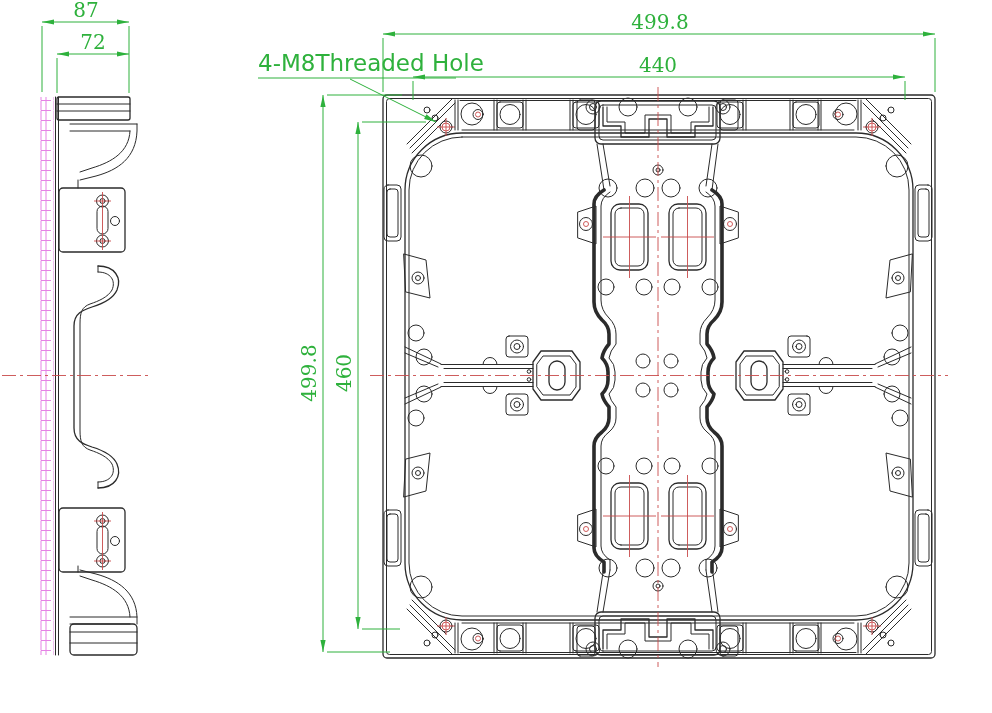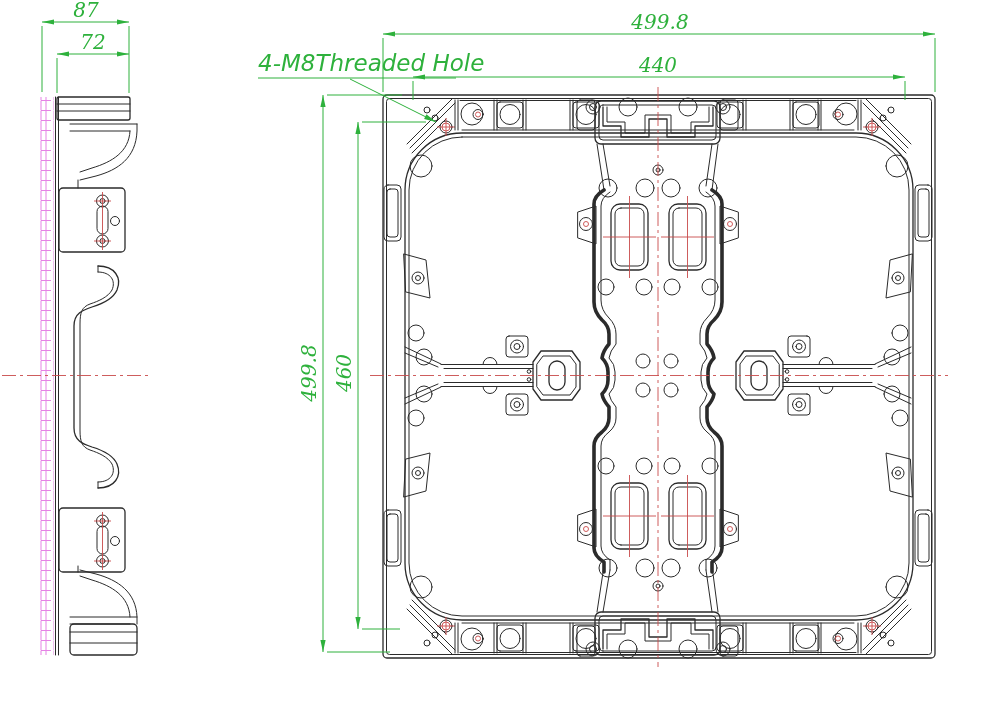--- a/index.html
+++ b/index.html
@@ -1,20 +1,20 @@
 <!DOCTYPE html>
 <html style="--line: #2b2b2b; --dimension: #2eb13c; --centerline: #c84b4b; --hatch: #e583e5; --background: #ffffff;"><head>
 <meta charset="utf-8">
 <style>
   :root{
     --line:#2b2b2b; --dimension:#2eb13c; --centerline:#c84b4b;
     --hatch:#e583e5; --background:#ffffff;
   }
   html,body{margin:0;padding:0;background:var(--background);}
-  .canvas{width:992px;height:713px;position:relative;background:var(--background);font-style:italic;}
+  .canvas{width:992px;height:713px;position:relative;background:var(--background);}
   svg{display:block;}
   .k{stroke:var(--line);fill:none;stroke-width:1;stroke-linejoin:round;stroke-linecap:round;}
   .k12{stroke-width:1.3;}
   .kt{stroke-width:3.6;}
   .g{stroke:var(--dimension);fill:none;stroke-width:1;}
   .gf{fill:var(--dimension);stroke:none;}
   .gtxt{fill:var(--dimension);font-family:"DejaVu Serif",serif;font-size:20px;}
   .gann{fill:var(--dimension);font-family:"DejaVu Sans",sans-serif;font-size:23px;}
   .r{stroke:var(--centerline);fill:none;stroke-width:0.9;}
   .rdash{stroke-dasharray:14 4 3 4;}

